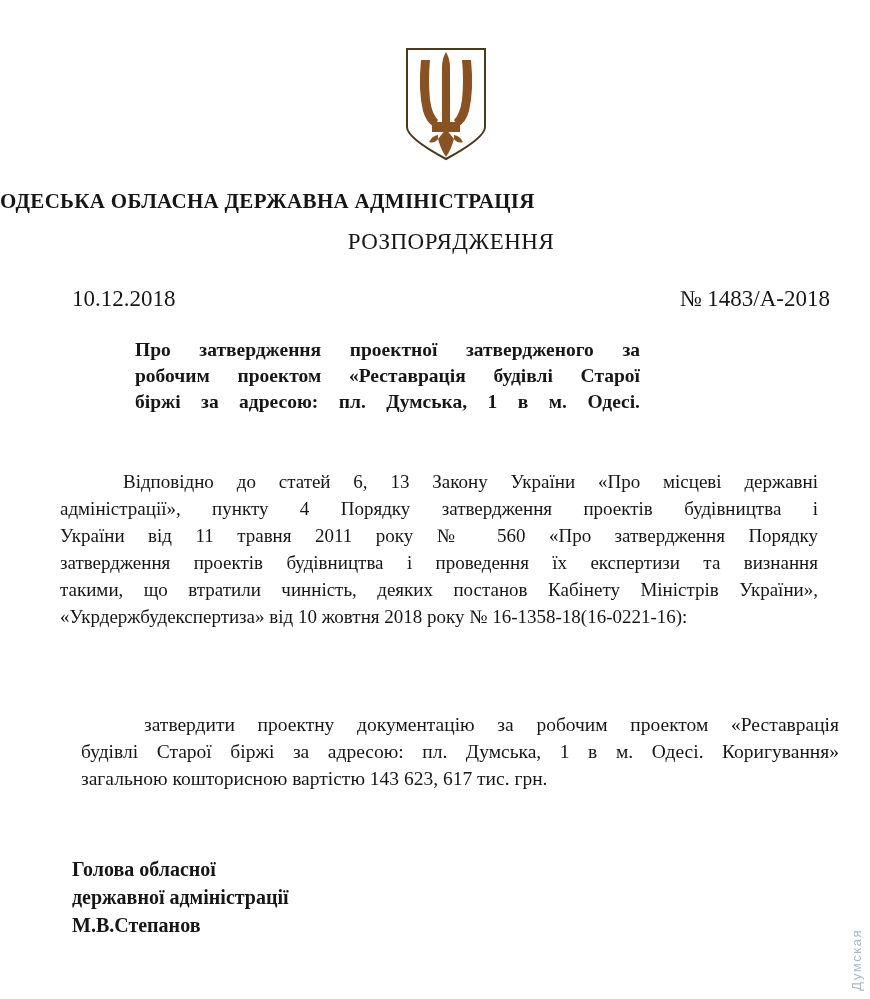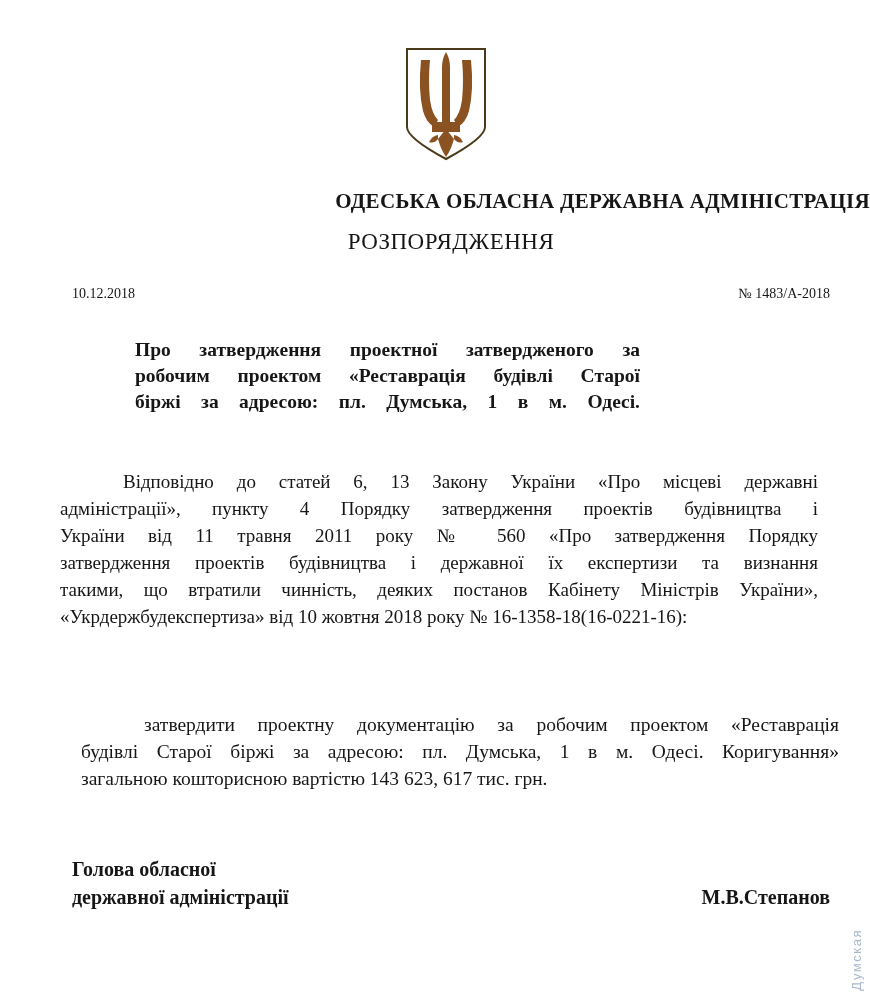--- a/index.html
+++ b/index.html
@@ -21,21 +21,21 @@
     left: 401px;
     top: 44px;
     width: 90px;
     height: 120px;
   }
   .org-title {
     position: absolute;
     top: 189px;
     left: 0;
     width: 100%;
-    text-align: right;
+    text-align: left;
     font-size: 21px;
     font-weight: bold;
     letter-spacing: 0.3px;
   }
   .doc-type {
     position: absolute;
     top: 229px;
     left: 16px;
     width: 100%;
     text-align: center;
@@ -43,21 +43,21 @@
     font-weight: normal;
     letter-spacing: 0.5px;
   }
   .meta-row {
     position: absolute;
     top: 286px;
     left: 72px;
     width: 758px;
     display: flex;
     justify-content: space-between;
-    font-size: 14px;
+    font-size: 23px;
   }
   .subject {
     position: absolute;
     top: 337px;
     left: 135px;
     width: 505px;
     font-size: 19.5px;
     font-weight: bold;
     line-height: 26px;
   }
@@ -80,24 +80,25 @@
   .jline { text-align: justify; text-align-last: justify; }
   .lline { text-align: left; }
   .indent { text-indent: 63px; }
   .signature {
     position: absolute;
     top: 855px;
     left: 72px;
     width: 758px;
     display: flex;
     justify-content: space-between;
-    align-items: flex-end;
+    align-items: flex-start;
     font-size: 20px;
     font-weight: bold;
     line-height: 28px;
+    flex-direction: column;
   }
   .watermark {
     position: absolute;
     right: 6px;
     bottom: 8px;
     writing-mode: vertical-rl;
     transform: rotate(180deg);
     font-family: "Liberation Sans", "DejaVu Sans", sans-serif;
     font-size: 13px;
     letter-spacing: 1.5px;
@@ -135,21 +136,21 @@
   <div class="subject">
     <div class="jline">Про затвердження проектної затвердженого за</div>
     <div class="jline">робочим проектом «Реставрація будівлі Старої</div>
     <div class="jline">біржі за адресою: пл. Думська, 1 в м. Одесі.</div>
   </div>
 
   <div class="para1">
     <div class="jline indent">Відповідно до статей 6, 13 Закону України «Про місцеві державні</div>
     <div class="jline">адміністрації», пункту 4 Порядку затвердження проектів будівництва і</div>
     <div class="jline">України від 11 травня 2011 року № 560 «Про затвердження Порядку</div>
-    <div class="jline">затвердження проектів будівництва і державної їх експертизи та визнання</div>
+    <div class="jline">затвердження проектів будівництва і проведення їх експертизи та визнання</div>
     <div class="jline">такими, що втратили чинність, деяких постанов Кабінету Міністрів України»,</div>
     <div class="lline">«Укрдержбудекспертиза» від 10 жовтня 2018 року № 16-1358-18(16-0221-16):</div>
   </div>
 
   <div class="para2">
     <div class="jline indent">затвердити проектну документацію за робочим проектом «Реставрація</div>
     <div class="jline">будівлі Старої біржі за адресою: пл. Думська, 1 в м. Одесі. Коригування»</div>
     <div class="lline">загальною кошторисною вартістю 143 623, 617 тис. грн.</div>
   </div>
 

